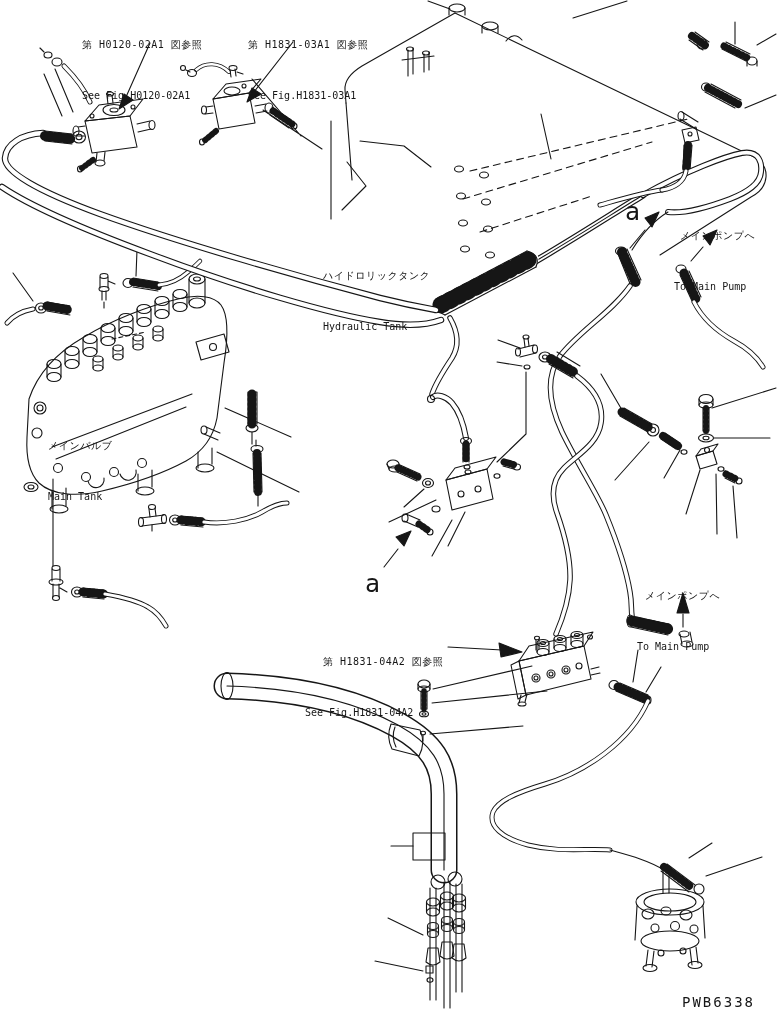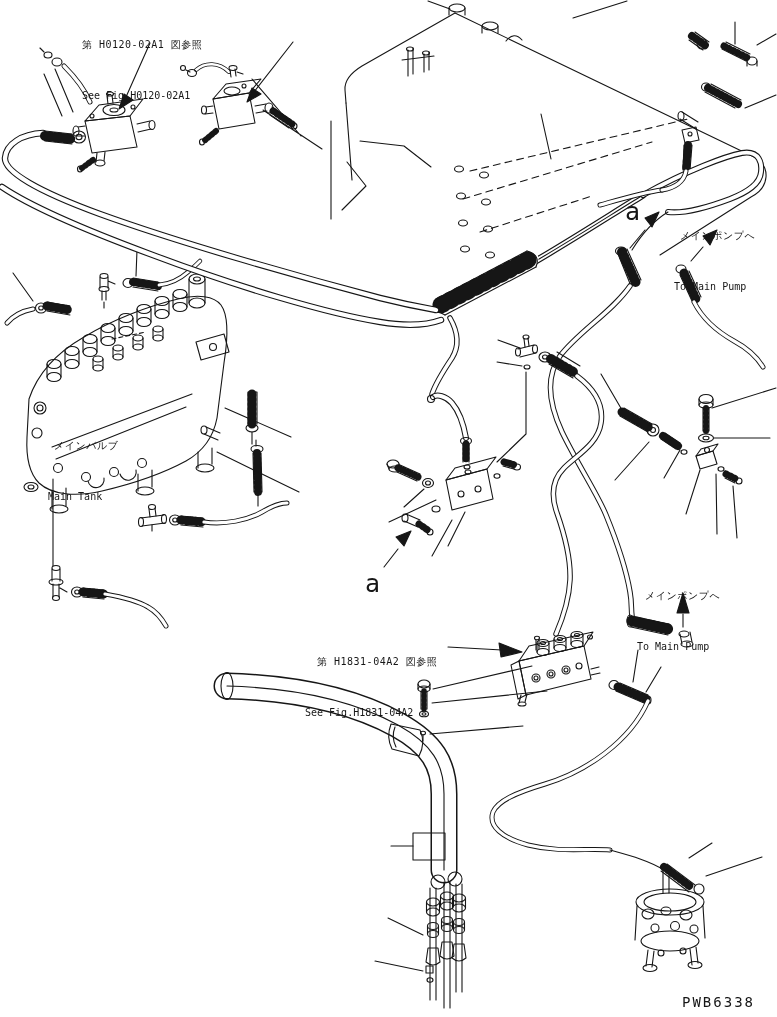--- a/index.html
+++ b/index.html
@@ -535,33 +535,41 @@
             <polygon points="411,531 396,537 404,546"></polygon>
     </g>
   </g>
 </g>
 </svg>
 
 <div class="lbl" style="left:82px;top:2px">
   <span class="jp">第 H0120-02A1 図参照</span>
   <span class="en">See Fig.H0120-02A1</span>
 </div>
+<div class="lbl" style="left:248px;top:2px">
+  <span class="jp">第 H1831-03A1 図参照</span>
+  <span class="en">See Fig.H1831-03A1</span>
+</div>
+<div class="lbl" style="left:323px;top:233px">
+  <span class="jp">ハイドロリックタンク</span>
+  <span class="en">Hydraulic Tank</span>
+</div>
 <div class="lbl" style="left:48px;top:403px">
-  <span class="jp" style="margin-left:6px">メインバルブ</span>
+  <span class="jp" style="">メインバルブ</span>
   <span class="en">Main Tank</span>
 </div>
 <div class="lbl" style="left:674px;top:193px">
   <span class="jp" style="margin-left:6px">メインポンプへ</span>
   <span class="en">To Main Pump</span>
 </div>
 <div class="lbl" style="left:637px;top:553px">
   <span class="jp" style="margin-left:8px">メインポンプへ</span>
   <span class="en">To Main Pump</span>
 </div>
 <div class="lbl" style="left:305px;top:619px">
-  <span class="jp" style="margin-left:12px">第 H1831-04A2 図参照</span>
+  <span class="jp" style="margin-left:18px">第 H1831-04A2 図参照</span>
   <span class="en">See Fig.H1831-04A2</span>
 </div>
 <div class="marker" style="left:625px;top:199px">a</div>
 <div class="marker" style="left:365px;top:571px">a</div>
 <div class="pwb" style="left:682px;top:994px">PWB6338</div>
 
 </div>
 
 </body></html>

